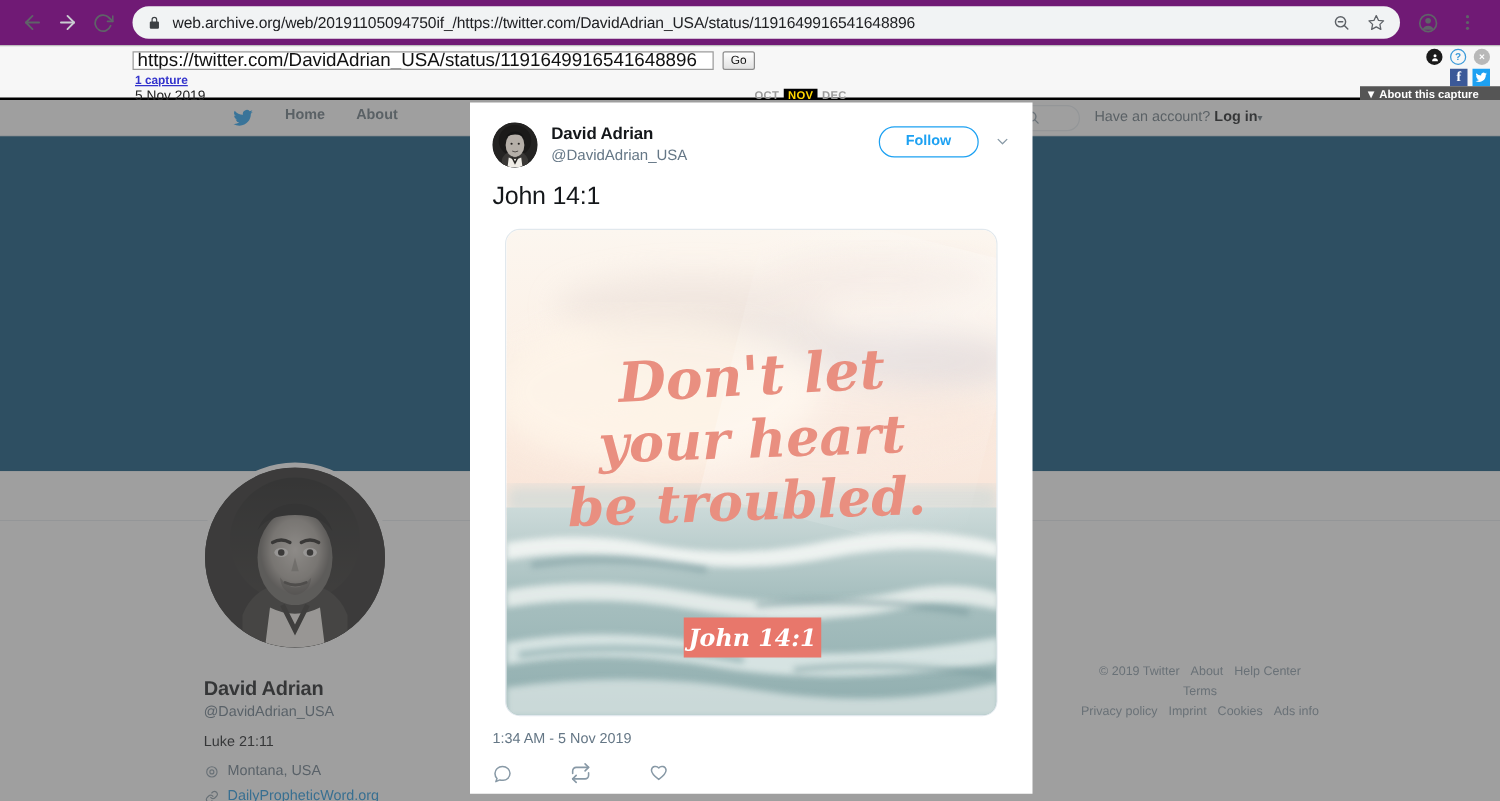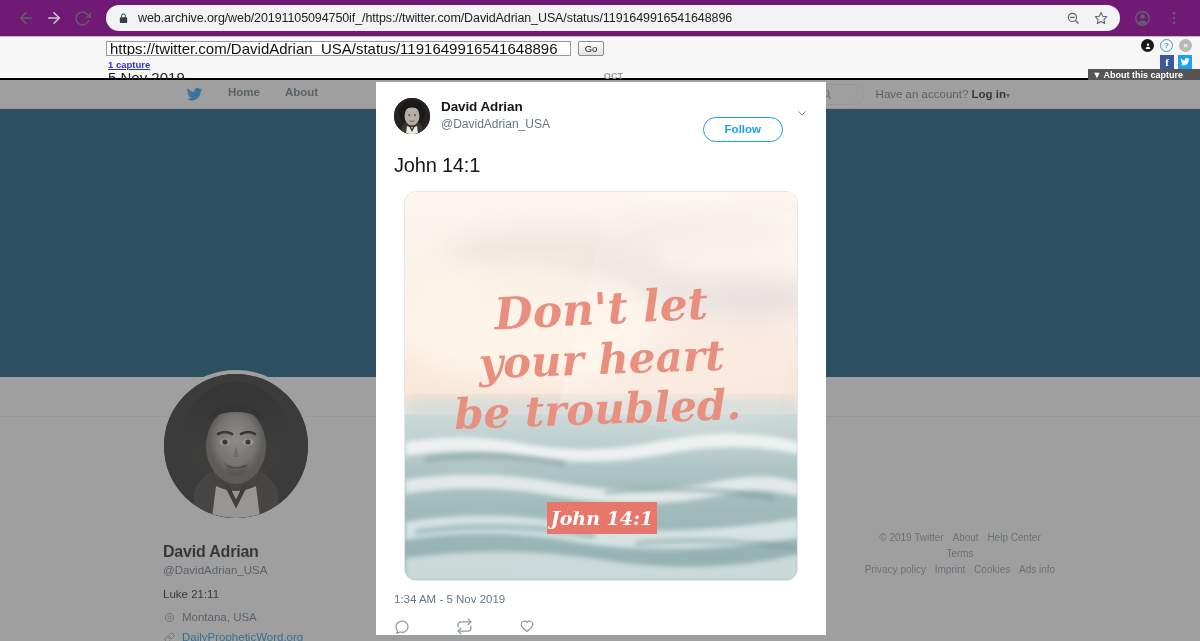--- a/index.html
+++ b/index.html
@@ -68,28 +68,28 @@
   }
   .wb-go {
     position:absolute; left:578px; top:4px; width:26px; height:15px;
     border:1px solid #8c8c8c; background:linear-gradient(#fefefe,#e2e2e2);
     border-radius:2px; font-size:9.5px; text-align:center; line-height:13px; color:#111;
   }
   .wb-captures {
     position:absolute; left:108px; top:22px; font-size:10px; line-height:11px;
   }
   .wb-captures a { color:#3333cc; text-decoration:underline; font-weight:bold; font-size:9.5px; }
-  .wb-captures .cdate { color:#222; font-size:15px; display:block; margin-top:2px; }
+  .wb-captures .cdate { color:#222; font-size:11px; display:block; margin-top:2px; }
 
   .wb-date {
     position:absolute; left:600px; top:34px; width:92px; height:46px;
     color:#111;
   }
   .mrow { display:flex; align-items:flex-start; font-size:9px; font-weight:bold;
-          color:#9a9a9a; letter-spacing:0.2px; height:11px;flex-direction:column; }
+          color:#9a9a9a; letter-spacing:0.2px; height:11px; }
   .mrow .m { width:27px; text-align:center; }
   .mrow .m.cur { color:#000; background:#000; color:#ffd700; }
 
   .wb-icons { position:absolute; right:8px; top:2px; display:flex; gap:6px; align-items:center; }
   .wb-ic { width:13px; height:13px; border-radius:50%; display:flex; align-items:center; justify-content:center; font-size:9px; }
   .ic-dark { background:#1a1a1a; color:#fff; }
   .ic-help { border:1.5px solid #3b9ad9; color:#3b9ad9; font-weight:bold; font-size:8px; }
   .ic-close { background:#b8b8b8; color:#fff; font-weight:bold; font-size:8px; }
   .wb-social { position:absolute; right:8px; top:18px; display:flex; gap:4px; }
   .soc { width:14px; height:14px; display:flex; align-items:center; justify-content:center;
@@ -156,21 +156,21 @@
     background:#fff; z-index:10; overflow:hidden;
   }
   .modal-head { padding:16px 18px 0 18px; display:flex; align-items:flex-start; }
   .m-avatar { width:36px; height:36px; border-radius:50%; overflow:hidden; background:#2b2b2b; flex:0 0 auto; }
   .m-names { margin-left:11px; flex:1 1 auto; padding-top:1px; }
   .m-name { font-size:13.5px; font-weight:bold; color:#14171a; line-height:16px; letter-spacing:-0.1px; }
   .m-handle { font-size:12px; color:#657786; line-height:16px; margin-top:1px; }
   .m-follow {
     border:1px solid #1da1f2; color:#1da1f2; background:#fff; border-radius:14px;
     font-size:11.5px; font-weight:bold; padding:5px 21px; line-height:13px;
-    flex:0 0 auto; margin-top:19px; font-family:"Liberation Sans", sans-serif;
+    flex:0 0 auto; margin-top:3px; font-family:"Liberation Sans", sans-serif;
   }
   .m-caret { color:#8899a6; font-size:11px; margin-left:13px; margin-top:9px; flex:0 0 auto; }
 
   .m-text { padding:12px 18px 0 18px; font-size:20px; color:#14171a; letter-spacing:-0.2px; }
 
   .m-media {
     margin:14px 28px 0 28px; height:390px; border-radius:12px; overflow:hidden;
     border:1px solid #e1e8ed; position:relative;
   }
   .m-media svg { display:block; }

